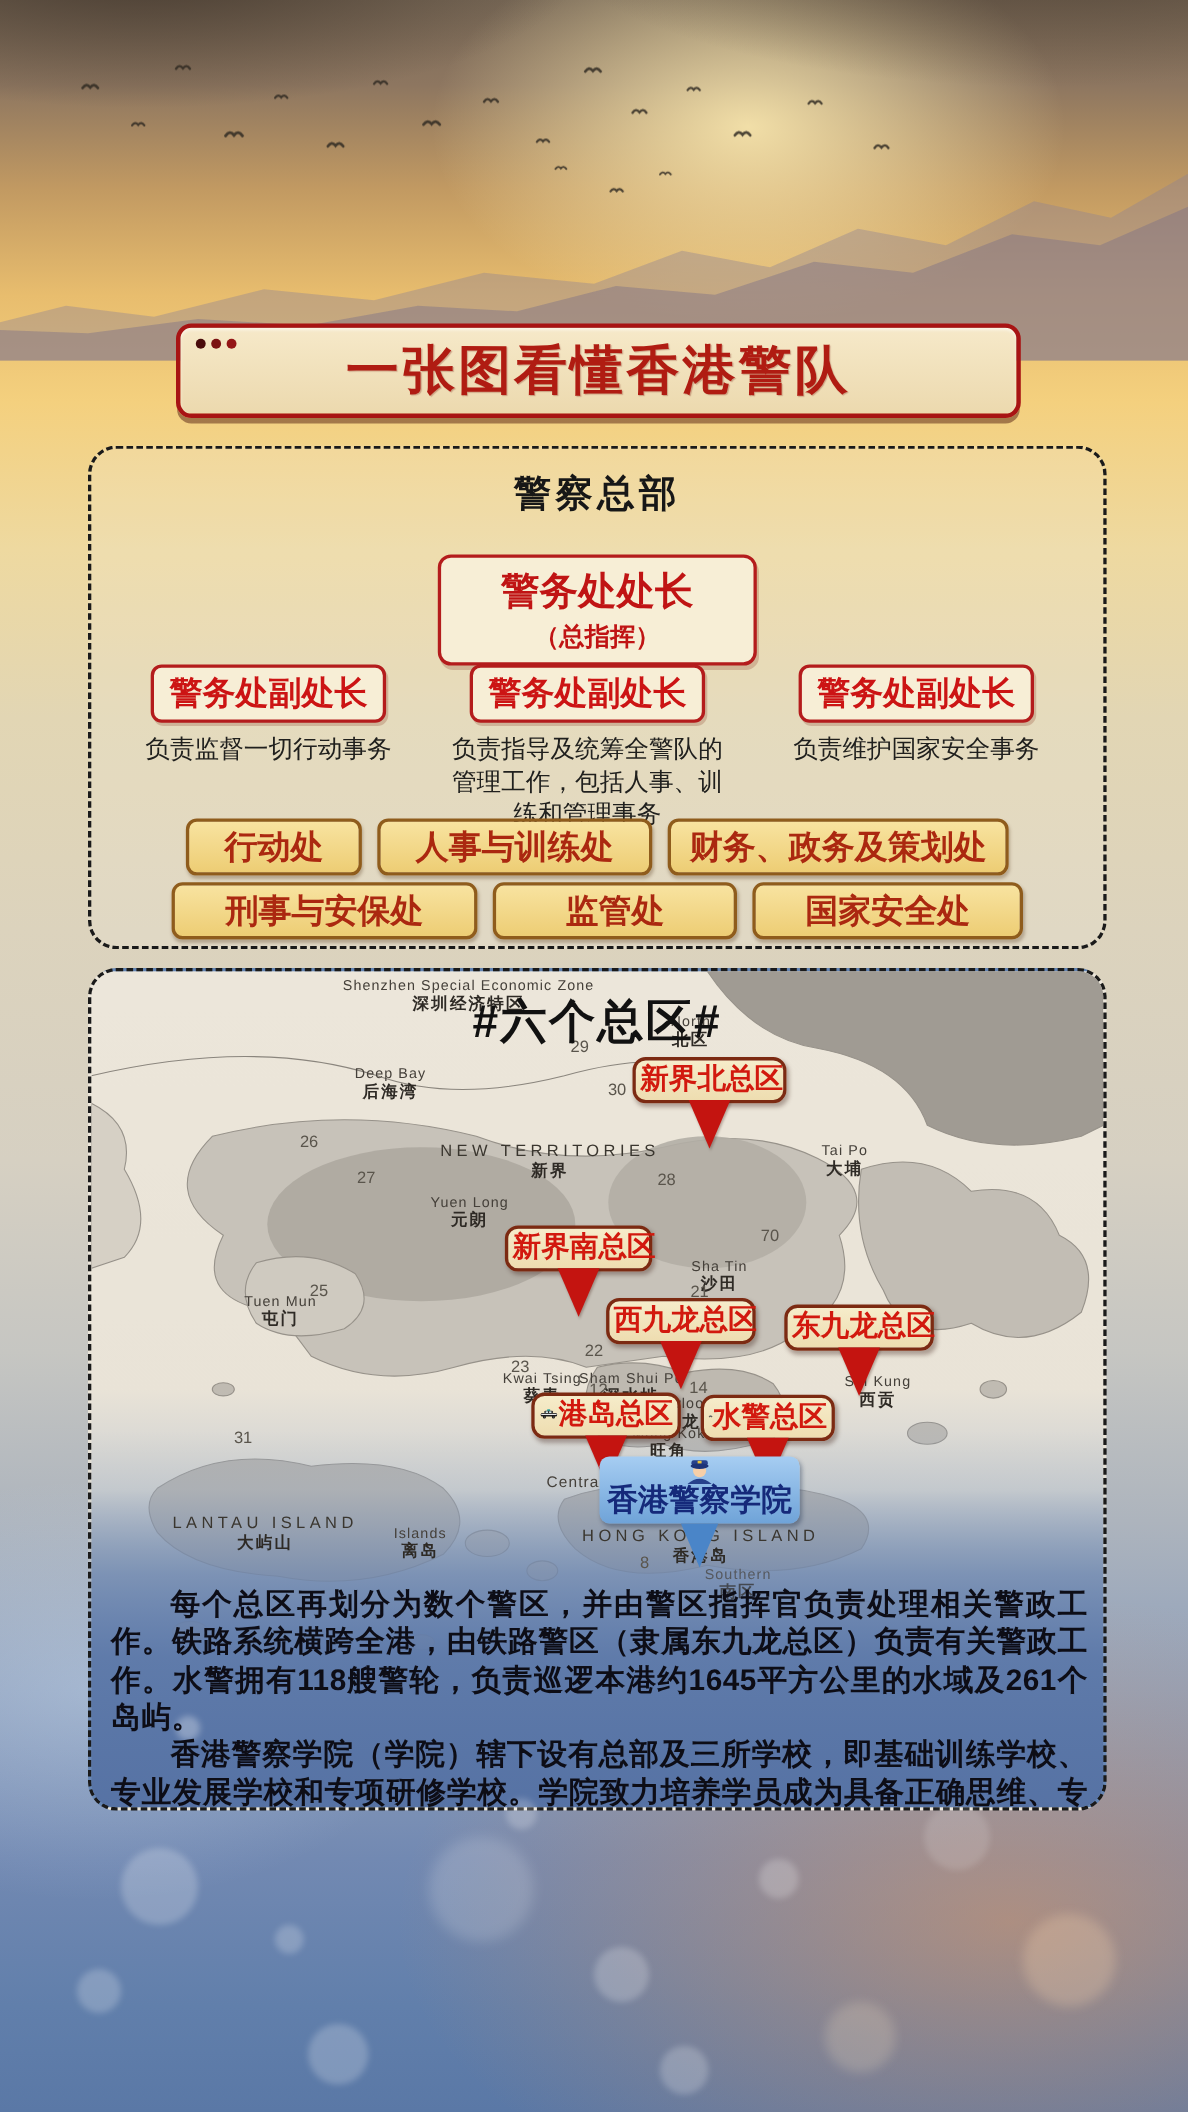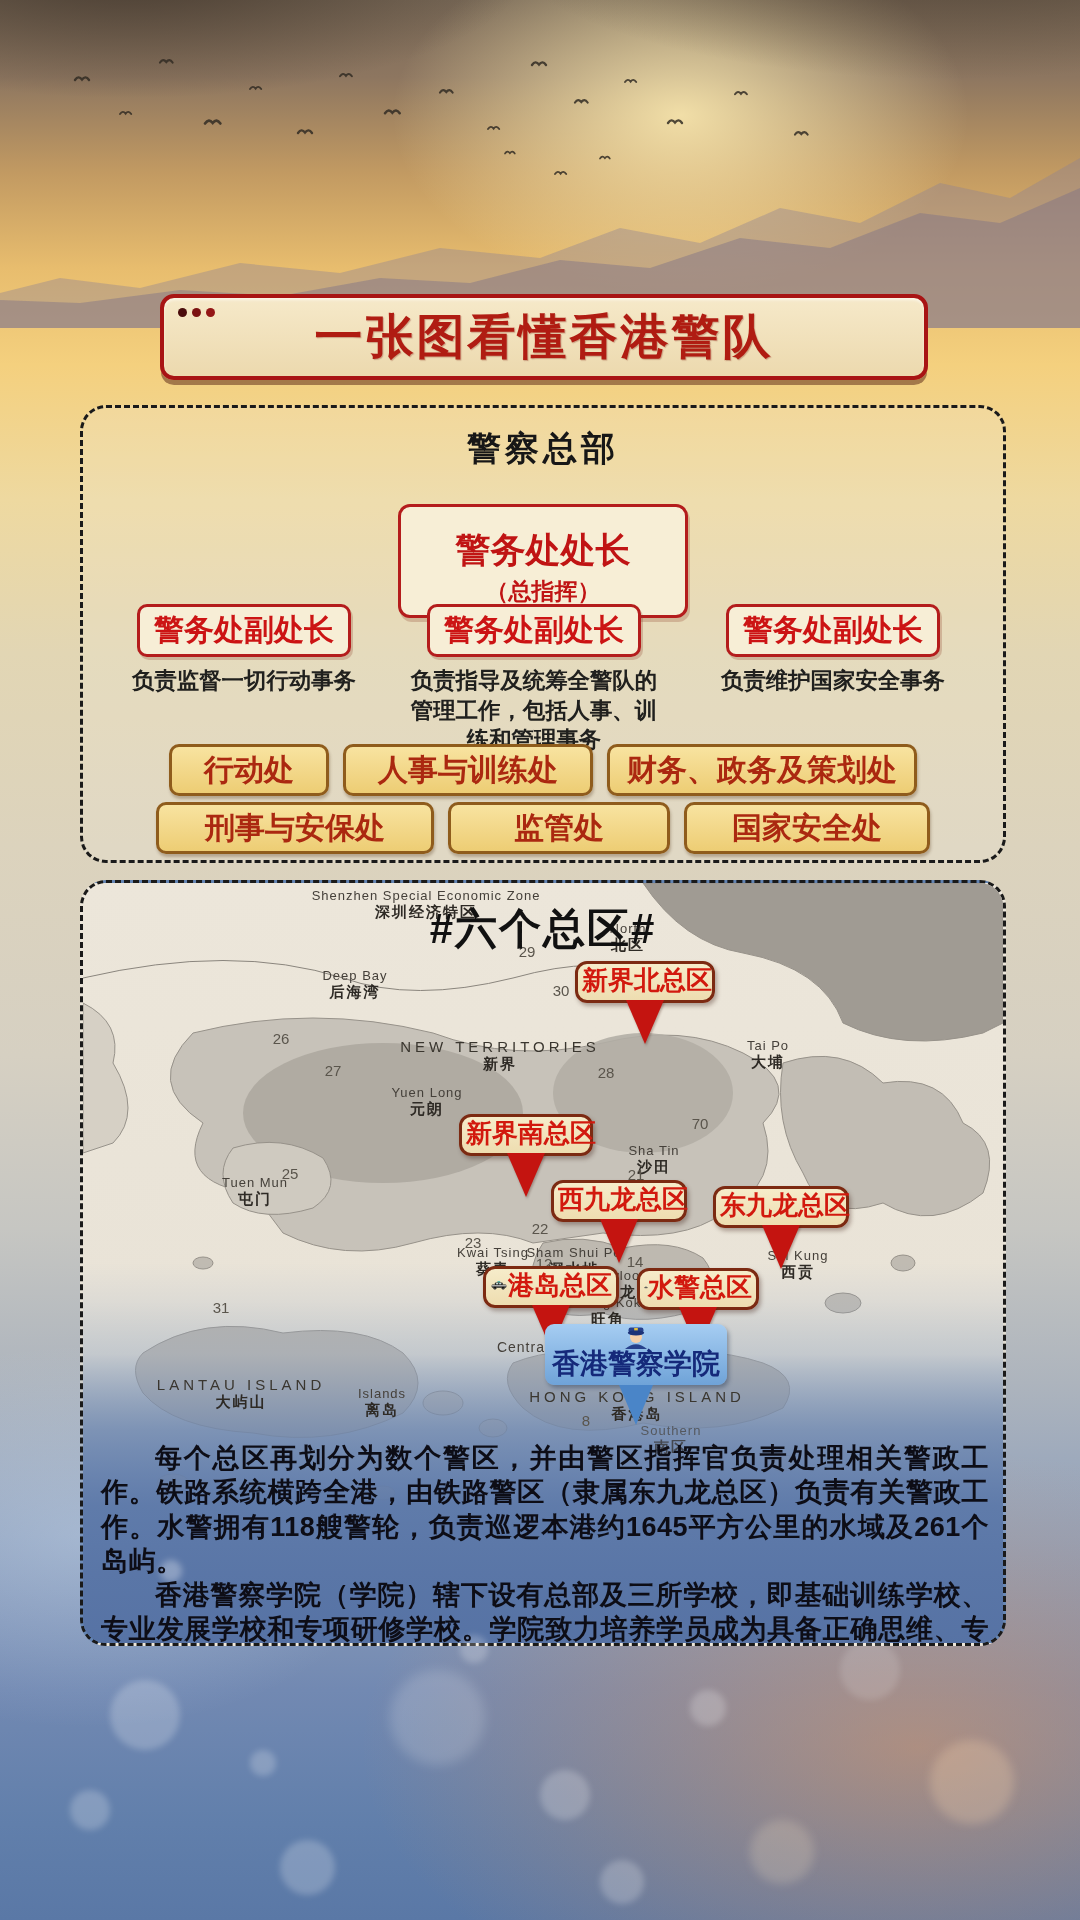--- a/index.html
+++ b/index.html
@@ -34,29 +34,29 @@
   .banner h1{margin:0;font-size:48px;font-weight:800;color:#b01c12;letter-spacing:3px;
     text-shadow:1px 1px 1px rgba(120,20,10,.3);}
 
   
   .org-box{position:absolute;left:80px;top:405px;width:920px;height:452px;
     border:3px dashed #1a1a1a;border-radius:26px;background:rgba(240,235,225,.22);}
   .org-heading{position:absolute;top:18px;left:0;right:0;text-align:center;
     font-size:34px;font-weight:700;color:#171717;letter-spacing:4px;}
   .commissioner{position:absolute;top:96px;left:50%;transform:translateX(-50%);
     width:276px;background:#f7eed6;border:3px solid #b41c1c;border-radius:12px;
-    box-shadow:2px 4px 0 rgba(140,60,40,.25);text-align:center;padding:20px 4px 8px;}
+    box-shadow:2px 4px 0 rgba(140,60,40,.25);text-align:center;padding:7px 4px 8px;}
   .commissioner .t{font-size:35px;font-weight:800;color:#c01414;display:block;}
   .commissioner .s{font-size:23px;font-weight:700;color:#c01414;display:block;margin-top:2px;}
   .deputies{position:absolute;top:196px;left:0;right:0;display:flex;justify-content:center;gap:48px;}
   .dep{display:flex;flex-direction:column;align-items:center;}
   .dep .db{background:#f7eed6;border:3px solid #b41c1c;border-radius:10px;
     box-shadow:2px 3px 0 rgba(140,60,40,.25);padding:3px 14px;
     font-size:30px;font-weight:800;color:#cc1414;white-space:nowrap;}
-  .dep .dd{margin-top:9px;font-size:22.4px;line-height:1.32;color:#20201e;text-align:center;font-weight:700;}
+  .dep .dd{margin-top:9px;font-size:22.4px;line-height:1.32;color:#20201e;text-align:center;font-weight:400;}
   .dep1{width:232px;} .dep2{width:252px;} .dep3{width:250px;}
   .dept-row{position:absolute;left:0;right:0;display:flex;justify-content:center;gap:14px;}
   .dept-row.r1{top:336px;} .dept-row.r2{top:394px;}
   .dept{height:52px;display:flex;align-items:center;justify-content:center;
     background:linear-gradient(180deg,#f8e3a0,#edcd74);border:3px solid #8f5c1c;border-radius:10px;
     box-shadow:1px 3px 3px rgba(80,50,20,.3);
     font-size:30px;font-weight:800;color:#ab2810;box-sizing:border-box;padding:0 10px;}
 
   
   .map-box{position:absolute;left:80px;top:880px;width:920px;height:760px;

